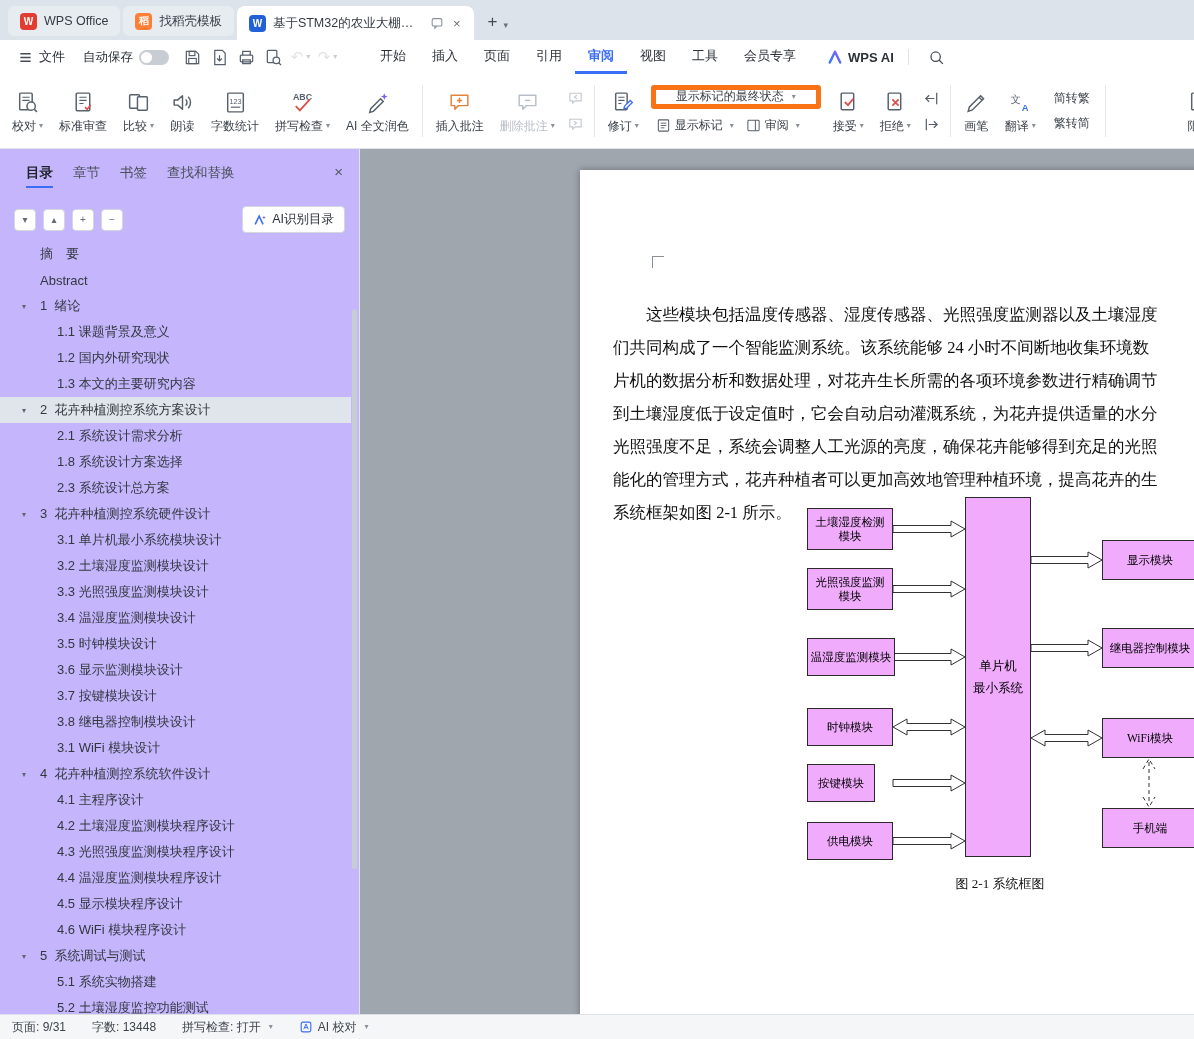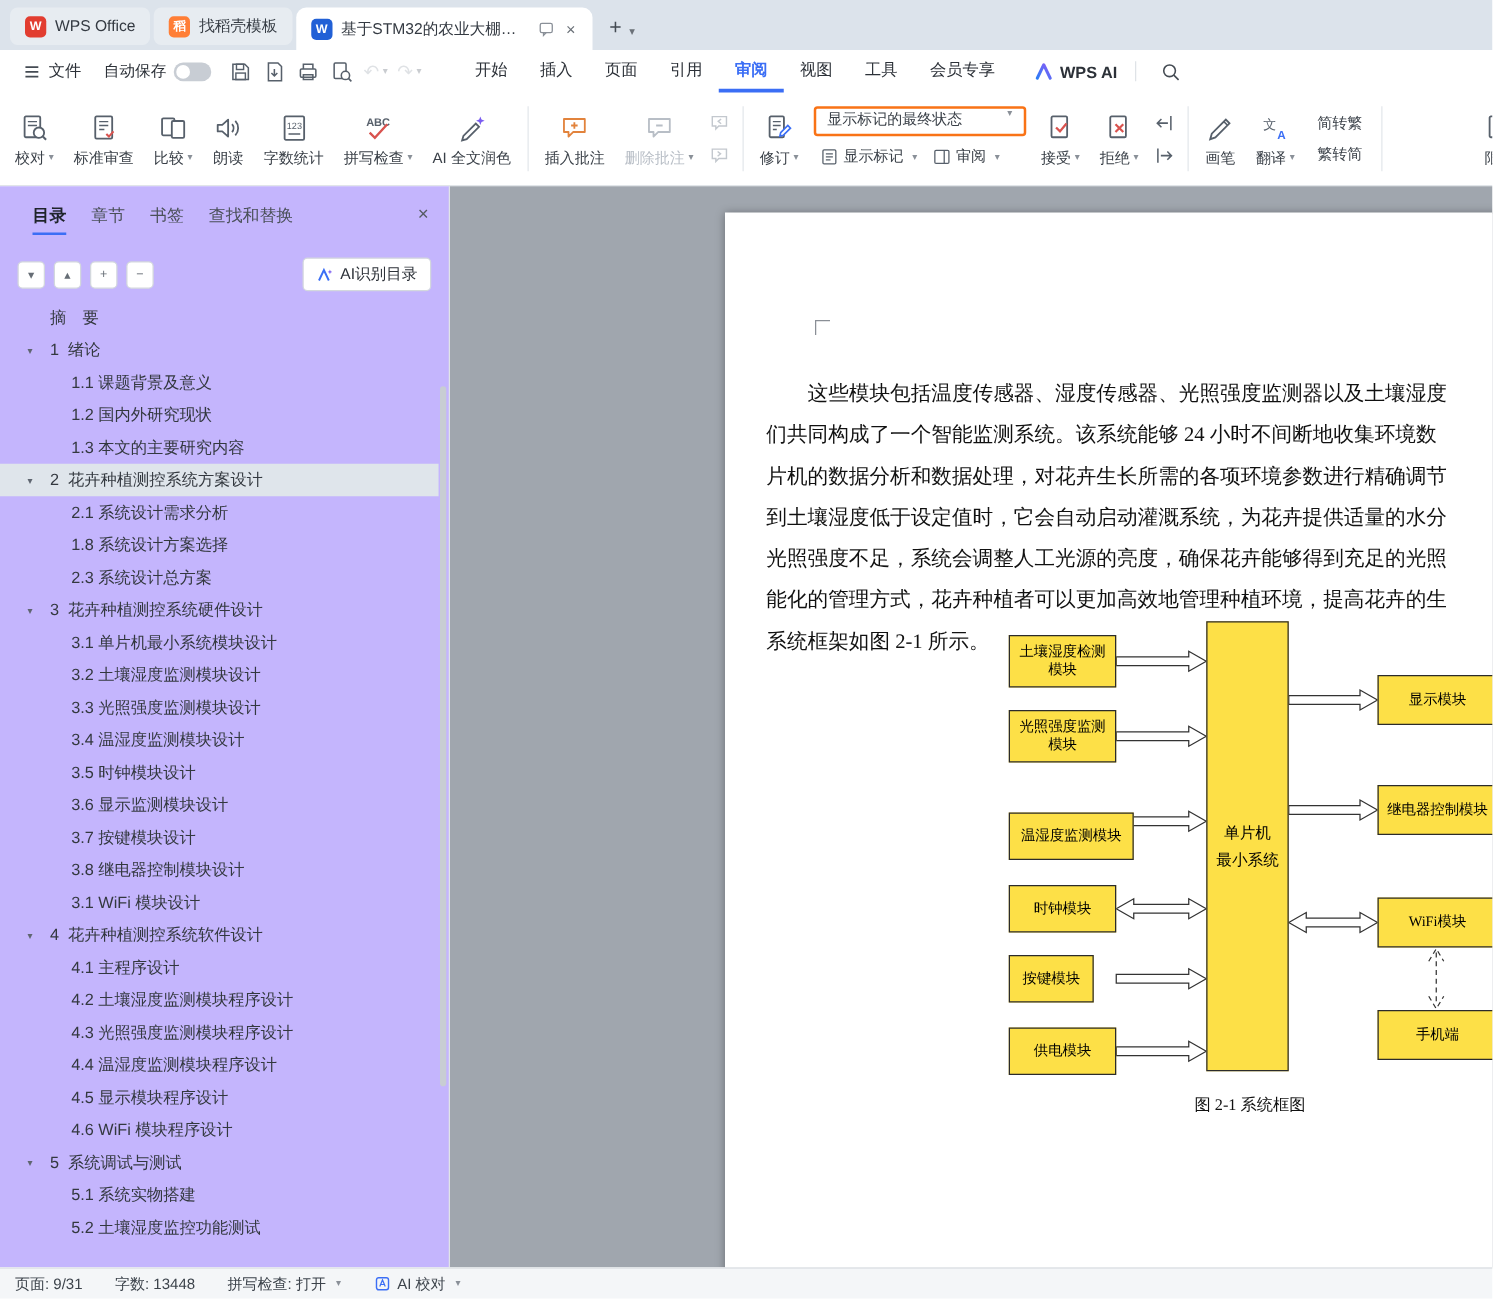--- a/index.html
+++ b/index.html
@@ -34,21 +34,21 @@
 .wpsai{display:flex;align-items:center;gap:5px;margin-left:18px;font-weight:bold;color:#2c3138}
 .msep{width:1px;height:16px;background:#dfe3e7;margin:0 14px}
 .dd{font-size:8px;color:#8a9098;margin-left:3px;line-height:1}
 
 
 .ribbon{height:75px;background:#fff;border-bottom:1px solid #e1e5e9;display:flex;align-items:center;padding:0 4px;overflow:hidden;white-space:nowrap}
 .rbtn{display:inline-flex;flex-direction:column;align-items:center;justify-content:center;gap:5px;height:64px;padding:0 8px;border-radius:4px;font-size:12px;color:#3a4048;flex:0 0 auto}
 .rlbl{display:flex;align-items:center;line-height:1}
 .rsep{width:1px;height:52px;background:#e4e7eb;margin:0 5px;flex:0 0 auto}
 .vcol{display:inline-flex;flex-direction:column;gap:5px;justify-content:center;flex:0 0 auto;margin:0 4px}
-.combo{width:170px;height:24px;border:2px solid #f97316;border-radius:3px;background:#fff;display:flex;align-items:flex-start;justify-content:space-between;padding:0 9px;font-size:12px;color:#3a4048}
+.combo{width:170px;height:24px;border:5px solid #f97316;border-radius:3px;background:#fff;display:flex;align-items:center;justify-content:space-between;padding:0 20px;font-size:12px;color:#3a4048}
 .srow{display:flex;gap:2px}
 .sbtn{height:24px;display:flex;align-items:center;gap:4px;font-size:12px;color:#3a4048;padding:0 5px;border-radius:3px}
 .sbtn2{height:20px;display:flex;align-items:center;font-size:12px;color:#3a4048;padding:0 6px}
 .vstack{display:inline-flex;flex-direction:column;gap:4px;margin:0 2px;flex:0 0 auto}
 .mini{width:22px;height:22px;display:flex;align-items:center;justify-content:center;border-radius:3px}
 .disabled{color:#b8bec6}
 .restrict{margin-left:auto;margin-right:-30px}
 
 
 .main{position:absolute;top:149px;left:0;right:0;bottom:25px;display:flex}
@@ -69,21 +69,21 @@
 
 
 .docarea{flex:1;background:#a0a6ae;position:relative;overflow:hidden}
 .page{position:absolute;left:220px;top:21px;width:800px;height:1200px;background:#fff;box-shadow:0 0 7px rgba(0,0,0,.35)}
 .corner{position:absolute;left:72px;top:86px;width:12px;height:12px;border-left:1px solid #8a8f96;border-top:1px solid #8a8f96}
 .page-text{position:absolute;left:33px;top:128px;width:760px;font-family:"Liberation Serif",serif;font-size:16.5px;line-height:33px;color:#111}
 .pline{white-space:nowrap}
 .pline.first{text-indent:33px}
 .diagram{position:absolute;left:215px;top:320px;width:440px;height:405px;font-family:"Liberation Serif",serif}
 .darrows{position:absolute;left:0;top:0}
-.dbox{position:absolute;border:1px solid #2b2b2b;background:#fde047;display:flex;align-items:center;justify-content:center;text-align:center;font-size:11.5px;line-height:14px;color:#000;padding:2px}
+.dbox{position:absolute;border:1px solid #2b2b2b;background:#f0abfc;display:flex;align-items:center;justify-content:center;text-align:center;font-size:11.5px;line-height:14px;color:#000;padding:2px}
 .dbox.center{font-size:12.5px;line-height:22px;white-space:pre-line}
 .dcaption{position:absolute;top:385px;left:95px;width:220px;text-align:center;font-size:13px;color:#111}
 
 
 .statusbar{position:absolute;left:0;right:0;bottom:0;height:25px;background:#f4f6f8;border-top:1px solid #dde1e5;display:flex;align-items:center;gap:26px;padding:0 12px;font-size:12px;color:#3c434b}
 .sitem{display:flex;align-items:center;gap:5px}
 svg{display:block}
 </style>
 </head>
 <body>
@@ -466,20 +466,24 @@
             </span>
           <span>AI识别目录</span>
         </span>
       </div>
       <div class="toc">
         <div class="trow">
             <span class="tri"></span>
             <span class="tlabel">摘　要</span>
           </div>
         <div class="trow">
+            <span class="tri"></span>
+            <span class="tlabel">Abstract</span>
+          </div>
+        <div class="trow">
             <span class="tri">▾</span>
             <span class="tlabel">1  绪论</span>
           </div>
         <div class="trow l1">
             <span class="tlabel">1.1 课题背景及意义</span>
           </div>
         <div class="trow l1">
             <span class="tlabel">1.2 国内外研究现状</span>
           </div>
         <div class="trow l1">
@@ -591,21 +595,21 @@
               <path d="M236 248 L250 240 V244.5 H293 V240 L307 248 L293 256 V251.5 H250 V256 Z"></path>
             </g>
             <g fill="none" stroke="#333" stroke-width="1" stroke-dasharray="4 3">
               <path d="M354 272 V314"></path>
               <path d="M348 279 L354 269 L360 279"></path>
               <path d="M348 307 L354 317 L360 307"></path>
             </g>
           </svg>
           <div class="dbox" style="left:12px;top:18px;width:86px;height:42px">土壤湿度检测模块</div>
           <div class="dbox" style="left:12px;top:78px;width:86px;height:42px">光照强度监测模块</div>
-          <div class="dbox" style="left:12px;top:160px;width:100px;height:38px">温湿度监测模块</div>
+          <div class="dbox" style="left:12px;top:148px;width:88px;height:38px">温湿度监测模块</div>
           <div class="dbox" style="left:12px;top:218px;width:86px;height:38px">时钟模块</div>
           <div class="dbox" style="left:12px;top:274px;width:68px;height:38px">按键模块</div>
           <div class="dbox" style="left:12px;top:332px;width:86px;height:38px">供电模块</div>
           <div class="dbox center" style="left:170px;top:7px;width:66px;height:360px">单片机
 最小系统</div>
           <div class="dbox" style="left:307px;top:50px;width:96px;height:40px">显示模块</div>
           <div class="dbox" style="left:307px;top:138px;width:96px;height:40px">继电器控制模块</div>
           <div class="dbox" style="left:307px;top:228px;width:96px;height:40px">WiFi模块</div>
           <div class="dbox" style="left:307px;top:318px;width:96px;height:40px">手机端</div>
           <div class="dcaption">图 2-1 系统框图</div>

